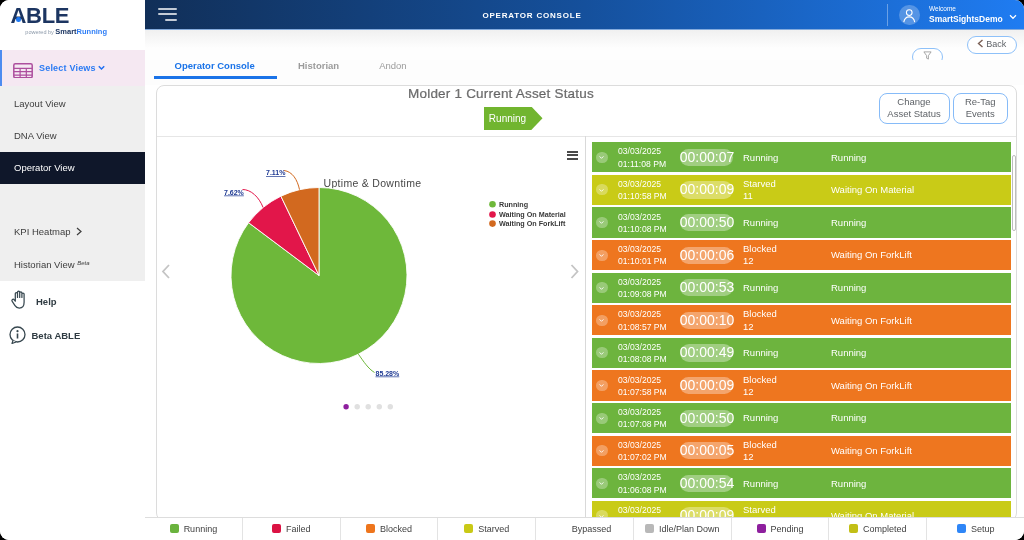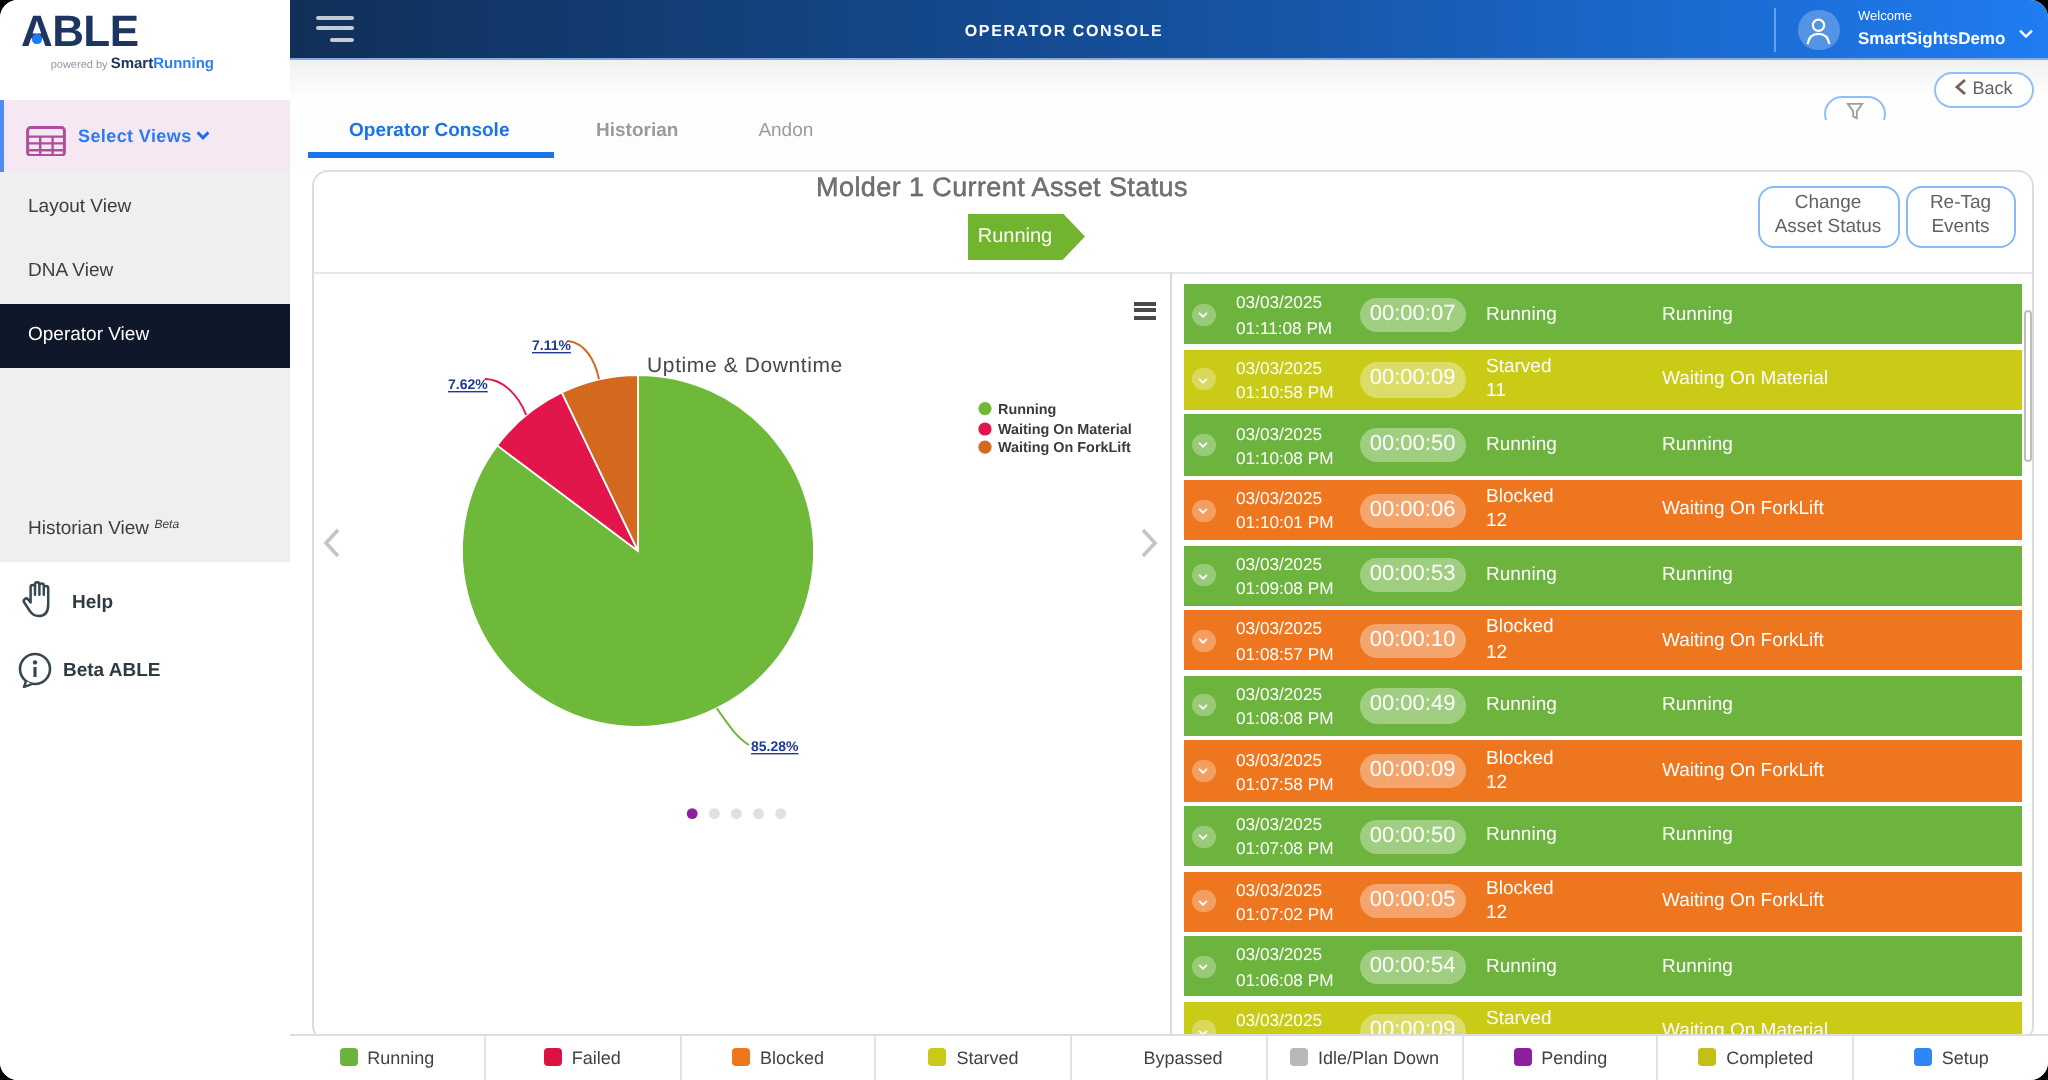--- a/index.html
+++ b/index.html
@@ -46,21 +46,21 @@
 .hbtn { position:absolute; top:7px; background:#fff; border:1.5px solid #86bbf8; border-radius:8px; color:#5f6368; font-size:9.5px; line-height:12.5px; text-align:center; display:flex; align-items:center; justify-content:center; }
 .hdr-line { position:absolute; left:0; top:50px; width:100%; height:1px; background:#e6e6e6; }
 .v-line { position:absolute; left:428px; top:50px; width:1px; height:385px; background:#d9d9d9; }
 .chart-title { position:absolute; left:216px; top:63px; transform:translateX(-50%); font-size:10.5px; color:#474747; font-weight:400; letter-spacing:0.3px; white-space:nowrap;margin-top:28px; }
 .ctx-burger i { display:block; width:11px; height:2.1px; background:#4a4a4a; margin-bottom:1.2px; }
 
 
 .row { position:absolute; left:435.5px; width:419px; height:30.2px; color:#fff; overflow:hidden; }
 .row .circ { position:absolute; left:4.4px; top:9.5px; width:11.2px; height:11.2px; border-radius:50%; background:rgba(255,255,255,0.3); }
 .row .date { position:absolute; left:26px; top:3.2px; font-size:8.6px; line-height:12.3px; }
-.row .pill { position:absolute; left:87.8px; top:6.6px; width:53px; height:17.2px; border-radius:9px; background:rgba(255,255,255,0.35); font-size:11px; line-height:17.2px; text-align:center; }
+.row .pill { position:absolute; left:87.8px; top:6.6px; width:53px; height:17.2px; border-radius:9px; background:rgba(255,255,255,0.35); font-size:14px; line-height:17.2px; text-align:center; }
 .row .st { position:absolute; left:151px; top:3.2px; font-size:9.5px; line-height:12.3px; }
 .row .st.mid { top:9.4px; }
 .row .desc { position:absolute; left:239px; top:9.4px; font-size:9.5px; }
 .g { background:#6db43e; }
 .y { background:#c9cb17; }
 .o { background:#ee761f; }
 .chev { position:absolute; left:2.9px; top:3.5px; width:5px; height:5px; }
 
 
 .footer { position:absolute; left:145px; top:516.5px; width:879px; height:23.5px; background:#fff; border-top:1px solid #ddd; display:flex; z-index:6; }
@@ -319,20 +319,23 @@
         <line x1="13.3" y1="5.3" x2="13.3" y2="14.7" stroke="#ad4f9e" stroke-width="1.2"></line>
       </svg>
       <span class="txt">Select Views <svg width="7" height="5.5" viewBox="0 0 9 7" style="vertical-align:0.5px">
             <path d="M1 1.5 L4.5 5 L8 1.5" fill="none" stroke="#1d6ef2" stroke-width="1.9"></path>
           </svg></span>
     </div>
     <div class="menu">
       <div class="mi" style="top:2px;">Layout View</div>
       <div class="mi" style="top:34.2px;">DNA View</div>
       <div class="mi active" style="top:66.4px;">Operator View</div>
+      <div class="mi" style="top:130.8px;">KPI Heatmap&nbsp;&nbsp;<svg width="6" height="9" viewBox="0 0 6 9" style="vertical-align:-1px">
+            <path d="M1 1 L5 4.5 L1 8" fill="none" stroke="#3d3d3d" stroke-width="1.2"></path>
+          </svg></div>
       <div class="mi" style="top:163px;">Historian View <span class="beta">Beta</span></div>
     </div>
     <svg class="abs" style="left:10px; top:289px;" width="19" height="21" viewBox="0 0 19 21">
       <path d="M5.3 12.2 L5.3 4.6 Q5.3 3.5 6.4 3.5 Q7.5 3.5 7.5 4.6 L7.5 8.4 L7.5 3.2 Q7.5 2.1 8.6 2.1 Q9.7 2.1 9.7 3.2 L9.7 8.4 L9.7 3.9 Q9.7 2.8 10.8 2.8 Q11.9 2.8 11.9 3.9 L11.9 8.4 L11.9 5.1 Q11.9 4.0 13.0 4.0 Q14.1 4.0 14.1 5.1 L14.1 13.2 Q14.1 19.0 9.3 19.0 Q6.5 19.0 5.0 16.6 L2.2 12.4 Q1.4 11.2 2.4 10.5 Q3.4 9.8 4.2 10.8 Z" fill="#fff" stroke="#37474f" stroke-width="1.25" stroke-linecap="round" stroke-linejoin="round"></path>
     </svg>
     <div class="bot-item" style="left:36px; top:296px;">Help</div>
     <svg class="abs" style="left:9px; top:326px;" width="17" height="18" viewBox="0 0 17 18">
       <circle cx="8.5" cy="8.5" r="7.5" fill="none" stroke="#37474f" stroke-width="1.3"></circle>
       <path d="M4 14.5 L3 17.5 L7 16" fill="#fff" stroke="#37474f" stroke-width="1.2" stroke-linejoin="round"></path>
       <circle cx="8.5" cy="5.2" r="1.1" fill="#37474f"></circle>

